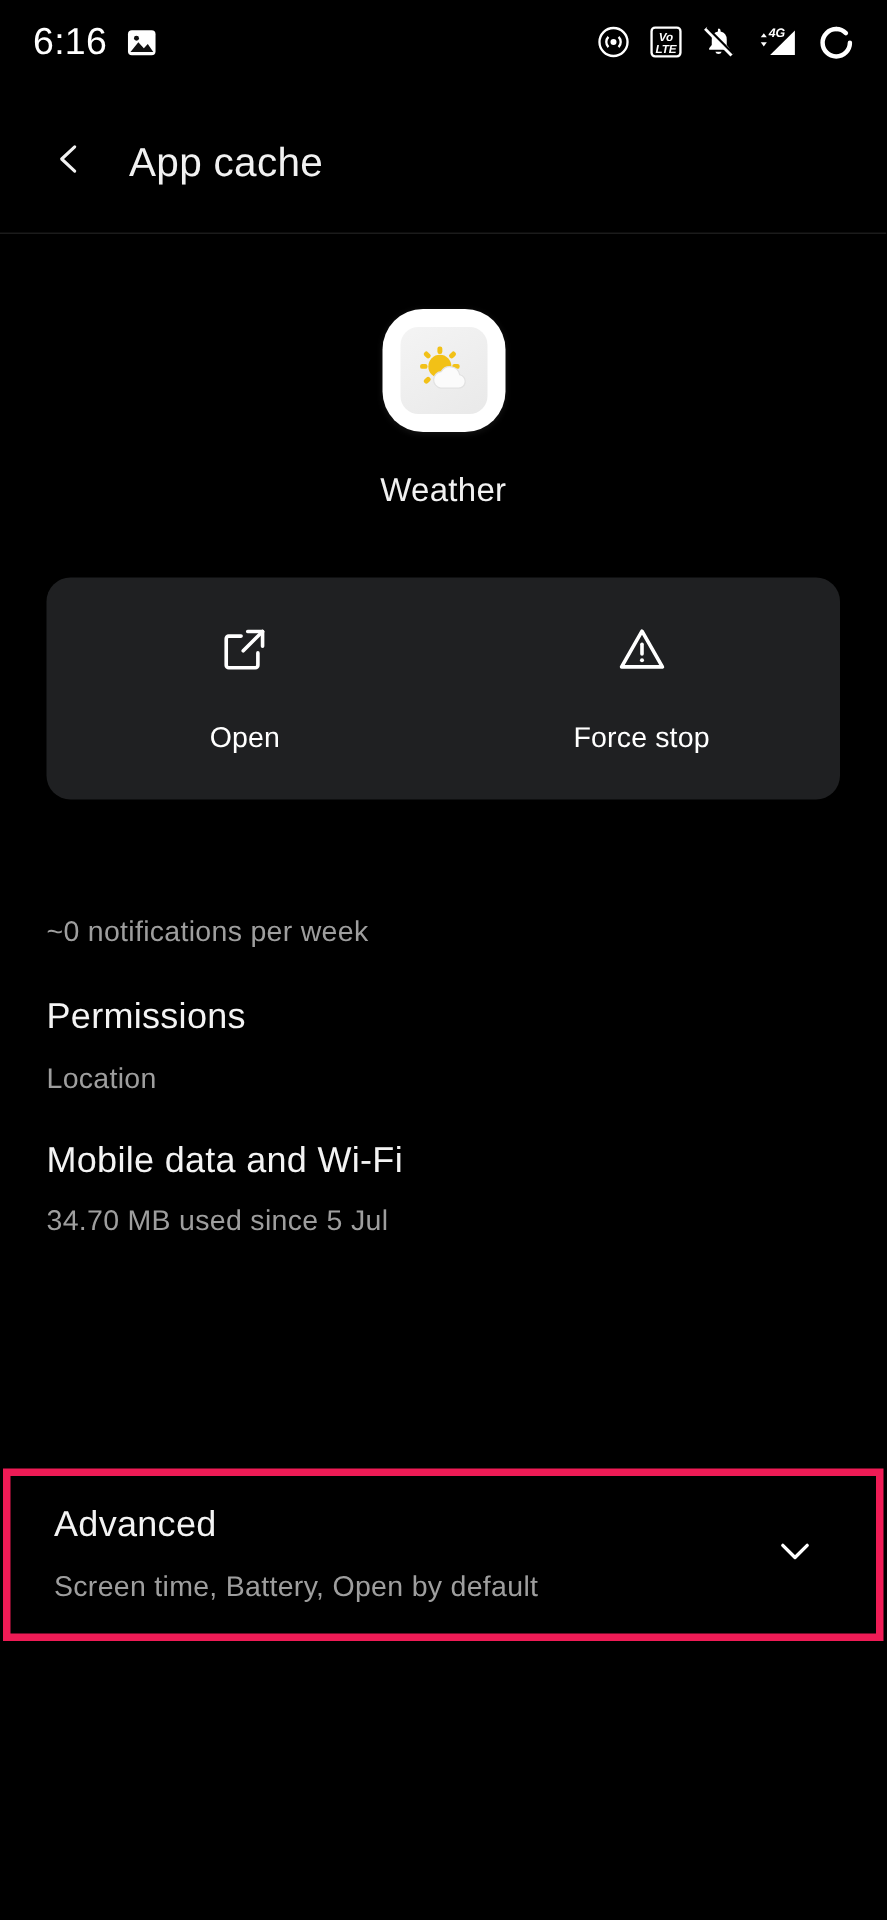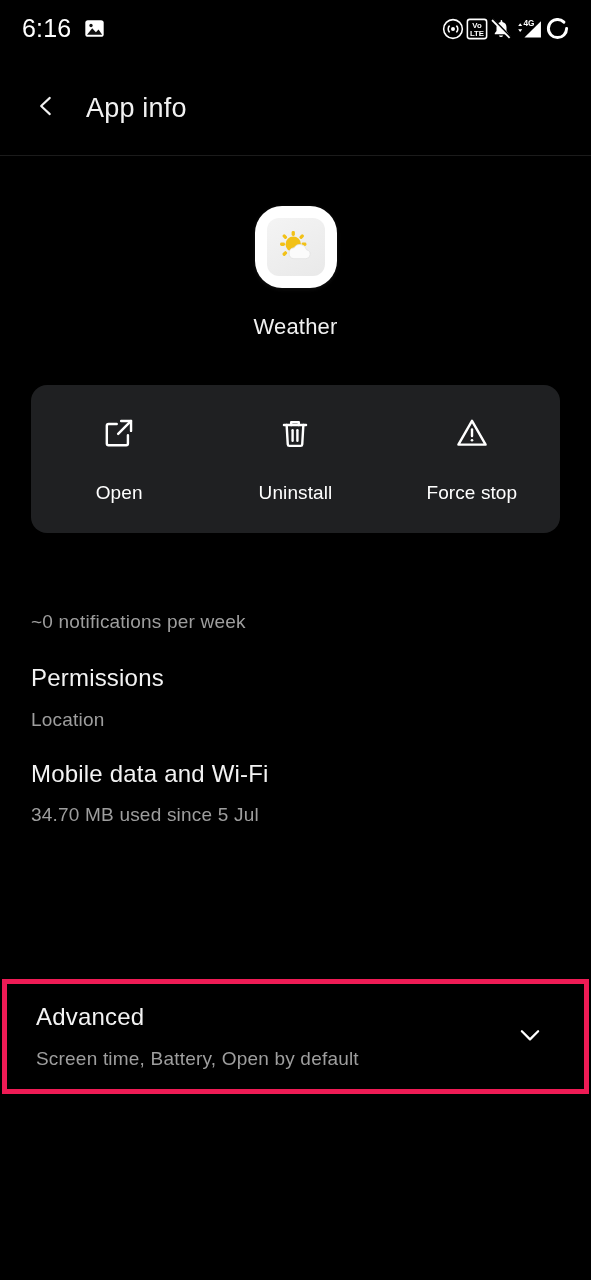--- a/index.html
+++ b/index.html
@@ -23,21 +23,21 @@
     display:flex; align-items:center;
     padding:0 22px;
   }
   .sb-left { display:flex; align-items:center; gap:13px; }
   .sb-time {
     font-size:25px; font-weight:500; color:#fff;
     letter-spacing:0.2px; line-height:1;
   }
   .sb-right {
     margin-left:auto;
-    display:flex; align-items:flex-end; gap:2px;
+    display:flex; align-items:flex-start; gap:13px;font-style:italic;
   }
   .sb-icon { display:flex; align-items:center; justify-content:center; }
 
   
   .header {
     position:absolute; top:72px; left:0;
     width:591px; height:72px;
     display:flex; align-items:center;
     padding-left:26px;
   }
@@ -200,21 +200,21 @@
   </div>
 
   <div class="header">
     <div class="back-btn">
       <span>
         <svg width="26" height="26" viewBox="0 0 24 24" fill="none" stroke="#f1f1f1" stroke-width="1.9" stroke-linecap="round" stroke-linejoin="round">
           <polyline points="15.5,4.5 7.5,12 15.5,19.5"></polyline>
         </svg>
       </span>
     </div>
-    <div class="header-title">App info</div>
+    <div class="header-title">App cache</div>
   </div>
   <div class="header-divider"></div>
 
   <div class="app-block">
     <div class="app-icon-outer">
       <div class="app-icon-inner">
         <svg width="44" height="44" viewBox="0 0 48 48">
           <g>
             <circle cx="21" cy="21" r="8.4" fill="#F2C117"></circle>
             <g fill="#F2C117">
@@ -243,32 +243,20 @@
       <span class="action-icon">
         <svg width="34" height="34" viewBox="0 0 24 24" fill="none" stroke="#ffffff" stroke-width="1.7" stroke-linecap="round" stroke-linejoin="round">
           <path d="M13.5 3.5H20.5V10.5"></path>
           <path d="M20.5 3.5 L11.4 12.6"></path>
           <path d="M18.3 13.6V19.4a1.2 1.2 0 0 1-1.2 1.2H4.6a1.2 1.2 0 0 1-1.2-1.2V6.9a1.2 1.2 0 0 1 1.2-1.2h5.8"></path>
         </svg>
       </span>
       <span class="action-label">Open</span>
     </div>
 
-    <div class="action-btn">
-      <span class="action-icon">
-        <svg width="34" height="34" viewBox="0 0 24 24" fill="none" stroke="#ffffff" stroke-width="1.7" stroke-linecap="round" stroke-linejoin="round">
-          <path d="M4.2 6.3h15.6"></path>
-          <path d="M9.3 6.3V4.4h5.4v1.9"></path>
-          <path d="M6.1 6.3 L6.9 20.1a1.1 1.1 0 0 0 1.1 1h8a1.1 1.1 0 0 0 1.1-1L17.9 6.3"></path>
-          <path d="M10.3 10.1v7.4"></path>
-          <path d="M13.7 10.1v7.4"></path>
-        </svg>
-      </span>
-      <span class="action-label">Uninstall</span>
-    </div>
 
     <div class="action-btn">
       <span class="action-icon">
         <svg width="34" height="34" viewBox="0 0 24 24" fill="none" stroke="#ffffff" stroke-width="1.7" stroke-linecap="round" stroke-linejoin="round">
           <path d="M12 3.4 L21.6 20.2 H2.4 Z"></path>
           <path d="M12 9.5v4.6"></path>
           <circle cx="12" cy="17.1" r="0.95" fill="#ffffff" stroke="none"></circle>
         </svg>
       </span>
       <span class="action-label">Force stop</span>

